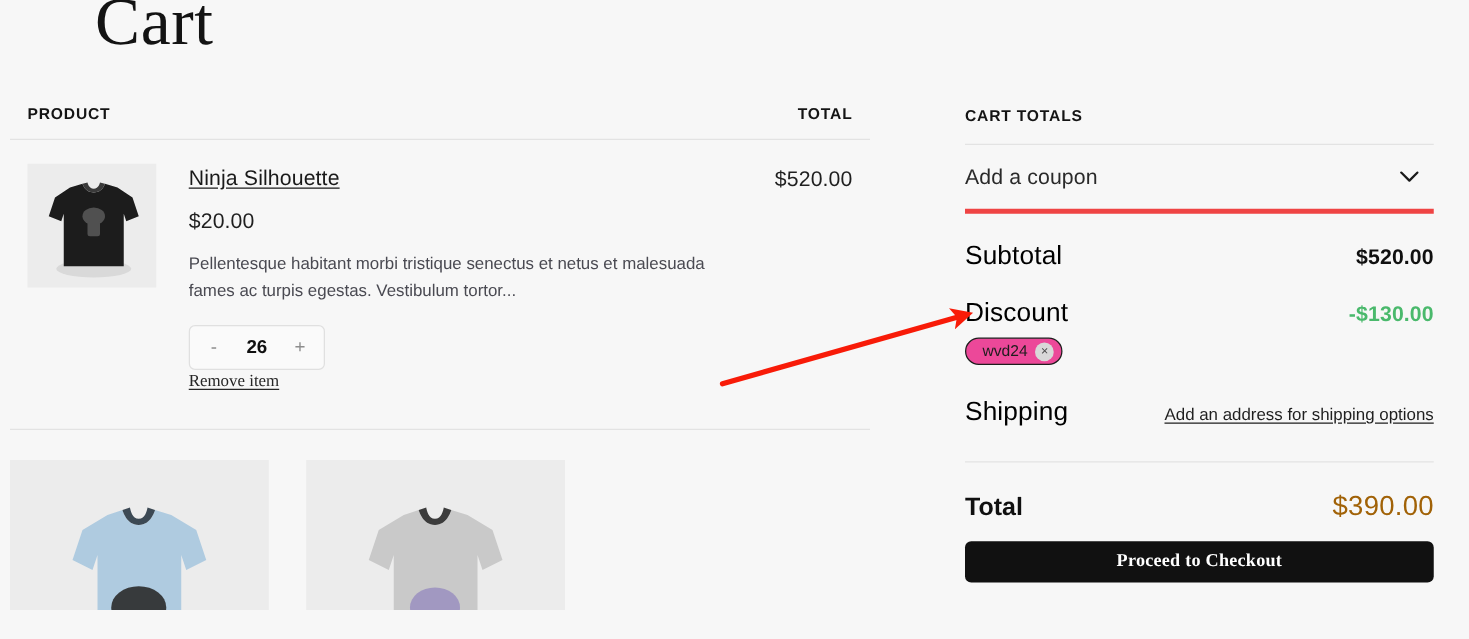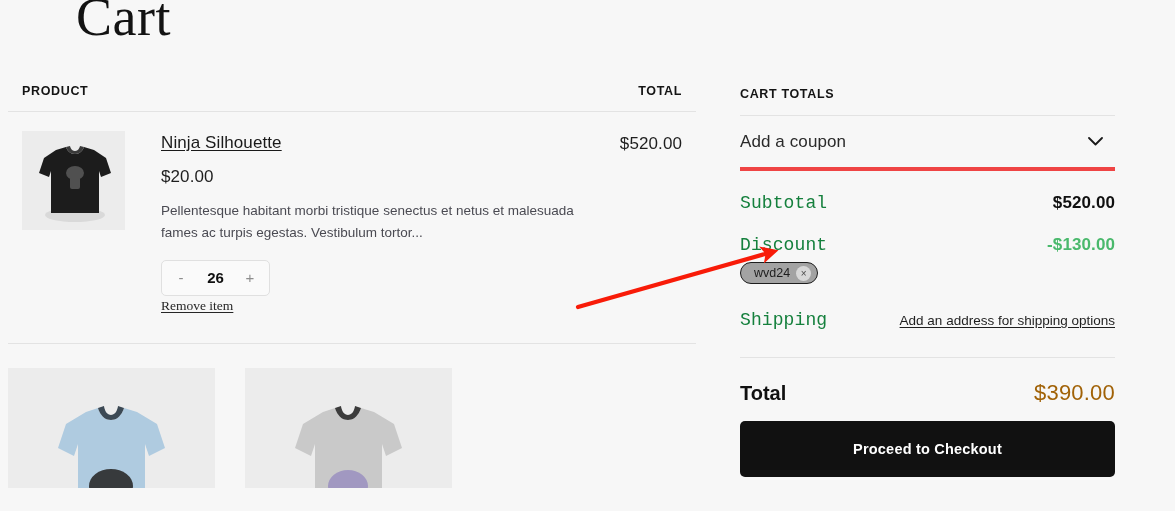--- a/index.html
+++ b/index.html
@@ -57,21 +57,20 @@
     font-weight: 700;
     letter-spacing: 0.65px;
     color: #141414;
     text-transform: uppercase;
   }
 
   .cart-item {
     display: flex;
     padding: 19px 14px 0 14px;
     position: relative;
-    gap: 10px;
   }
 
   .item-thumb {
     width: 103px;
     height: 99px;
     flex: 0 0 103px;
     background: #ececec;
     position: relative;
     overflow: hidden;
   }
@@ -178,21 +177,21 @@
     width: 207px;
     height: 120px;
     background: #ececec;
     position: relative;
     overflow: hidden;
   }
 
   
   .totals-col {
     position: absolute;
-    left: 740px;
+    left: 772px;
     top: 84px;
     width: 375px;
   }
 
   .totals-head {
     padding-bottom: 13px;
     border-bottom: 1px solid #e3e3e3;
   }
 
   .coupon-row {
@@ -214,43 +213,42 @@
     margin-right: 12px;
   }
 
   .totals-line {
     display: flex;
     justify-content: space-between;
     align-items: baseline;
     margin-top: 22px;
   }
   .tl-label {
-    font-size: 18px;
-    color: #15803d;
-    letter-spacing: 0.1px;
-    font-family: Liberation Mono, monospace;
+    font-size: 21px;
+    color: #000000;
+    letter-spacing: 0.1px;
   }
   .tl-value {
     font-size: 17px;
     font-weight: 700;
     color: #101010;
     letter-spacing: 0.1px;
   }
   .tl-value.discount { color: #4ab96c; }
 
   .coupon-chip {
     display: inline-flex;
     align-items: center;
     gap: 6px;
     border: 1px solid #1d1d1d;
     border-radius: 999px;
     padding: 2px 6px 2px 13px;
     margin-top: 7px;
     height: 22px;
-    background: #a3a3a3;
+    background: #ec4899;
   }
   .chip-text {
     font-size: 12.5px;
     color: #1d1d1d;
   }
   .chip-x {
     width: 15px;
     height: 15px;
     border-radius: 50%;
     background: #d8d8d8;
@@ -290,27 +288,27 @@
   }
   .grand-value {
     font-size: 22px;
     font-weight: 400;
     color: #a16207;
     letter-spacing: 0.2px;
   }
 
   .checkout-btn {
     width: 100%;
-    height: 56px;
+    height: 33px;
     margin-top: 15px;
     background: #111111;
     color: #ffffff;
     border: 0;
     border-radius: 5px;
-    font-family: Liberation Sans, sans-serif;
+    font-family: Liberation Serif, serif;
     font-size: 14.5px;
     font-weight: 700;
     letter-spacing: 0.2px;
     cursor: pointer;
   }
 
   
   .arrow-layer {
     position: absolute;
     left: 0; top: 0;

